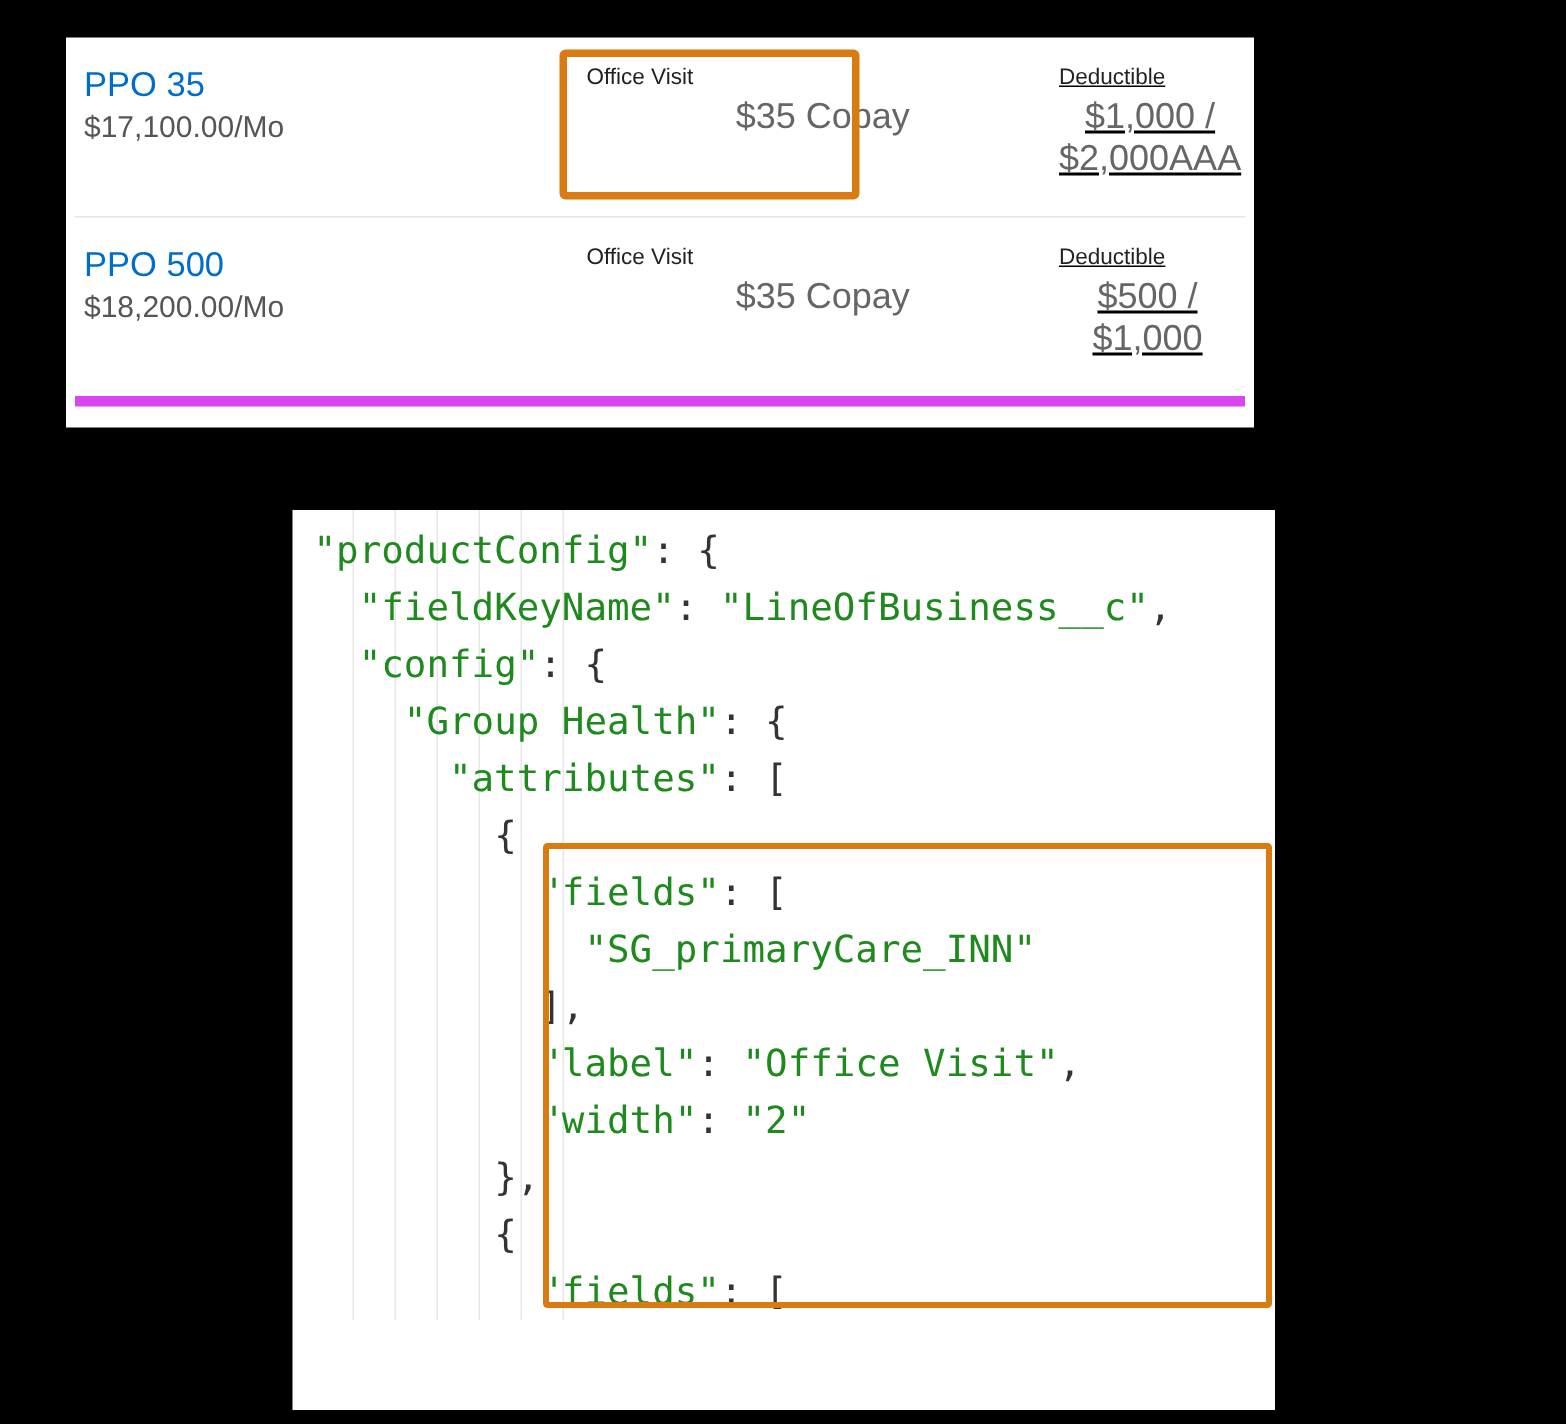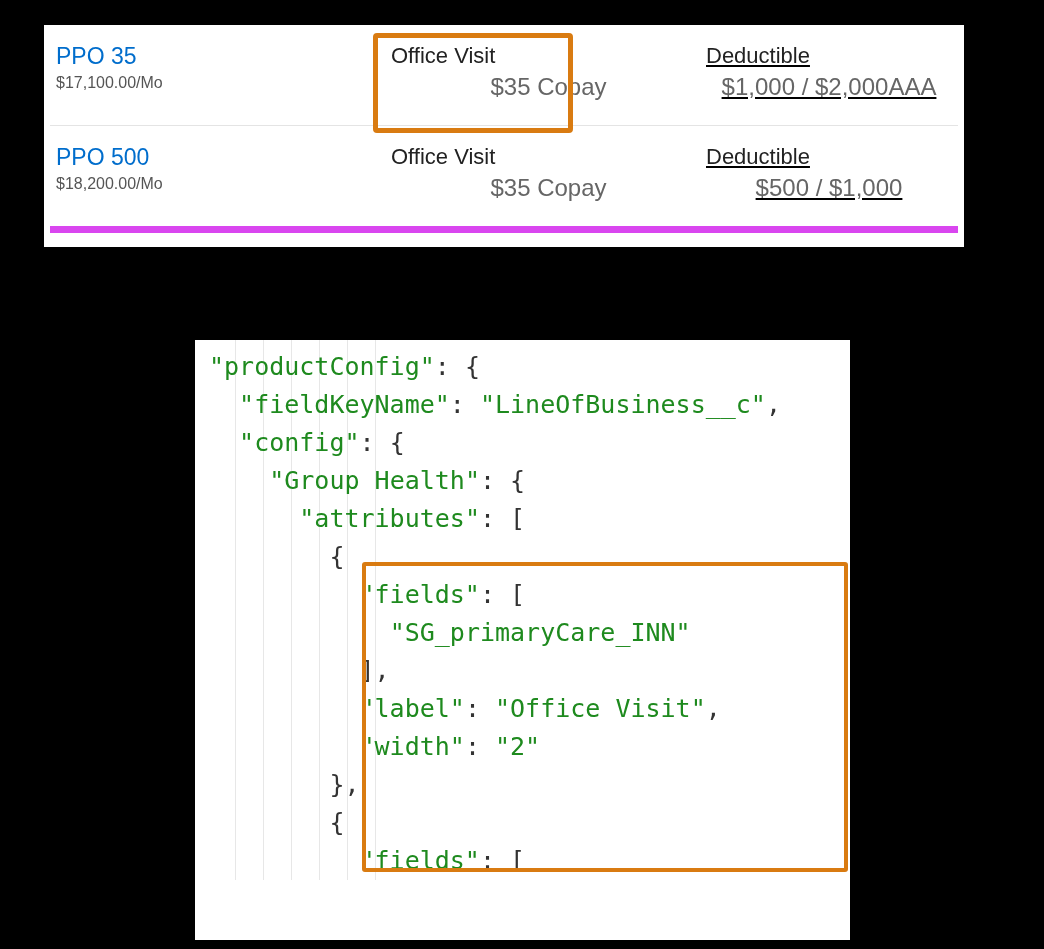--- a/index.html
+++ b/index.html
@@ -9,37 +9,37 @@
     height:949px;
     font-family:"Segoe UI","Helvetica Neue",Arial,sans-serif;
     overflow:hidden;
   }
 
   
   .plan-card{
     position:absolute;
     left:44px;
     top:25px;
-    width:920px;
+    width:792px;
     background:#fff;
     padding:0 6px 14px 6px;
     box-sizing:border-box;
   }
   .plan-row{
     display:flex;
     padding:18px 6px 24px 6px;
     border-bottom:1px solid #e4e4e4;
   }
   .plan-row:last-child{border-bottom:7px solid #d946ef;}
   .col-plan{flex:0 0 335px;}
   .col-ov  {flex:0 0 315px; position:relative;}
   .col-ded {flex:1;text-decoration:underline;}
   .plan-name{color:#006dcc;font-size:23px;margin-bottom:4px;}
-  .plan-price{color:#555;font-size:16px;}
-  .cell-label{color:#222;font-size:22px;margin-bottom:4px;}
+  .plan-price{color:#555;font-size:20px;}
+  .cell-label{color:#222;font-size:15px;margin-bottom:4px;}
   .cell-value{color:#666;font-size:24px;text-align:center;}
   
   .ov-highlight{
     position:absolute;
     left:-18px;top:-10px;
     width:190px;height:90px;
     border:5px solid #d97b11;
     border-radius:4px;
     pointer-events:none;
   }

